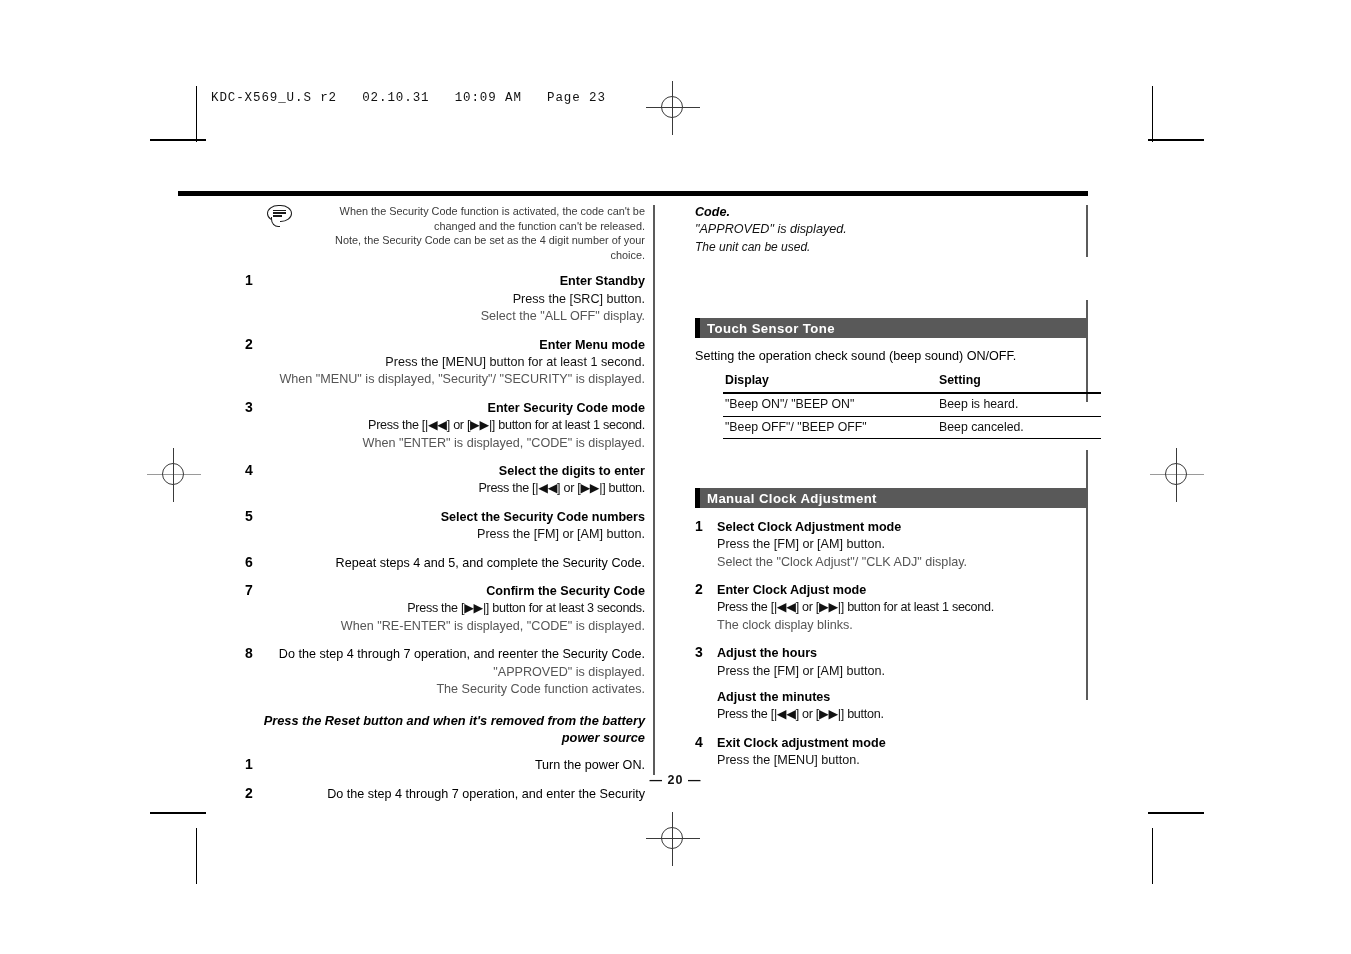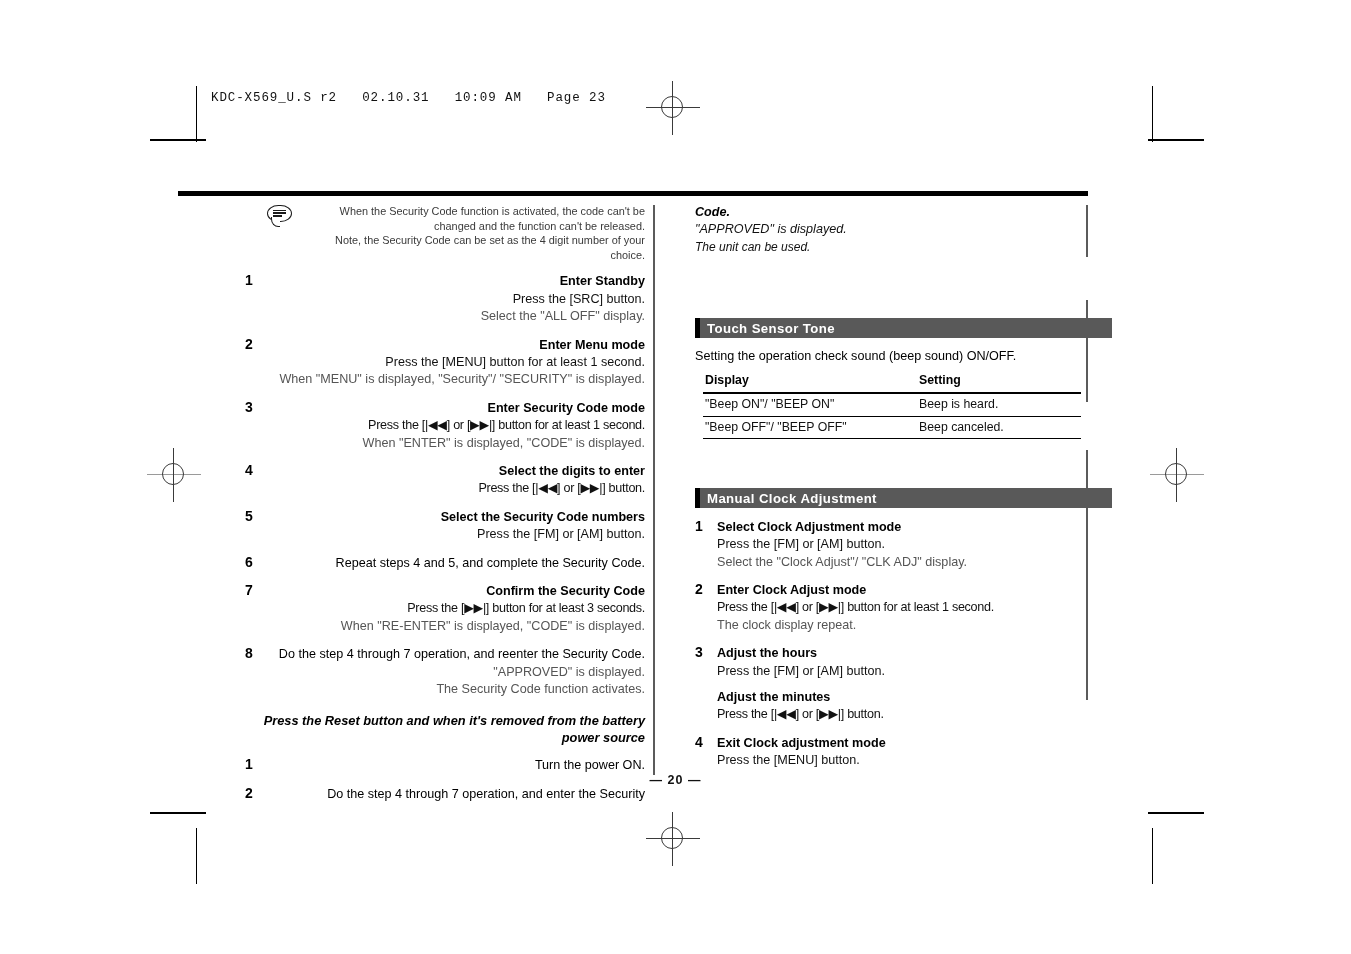--- a/index.html
+++ b/index.html
@@ -175,21 +175,20 @@
     margin-top: 13px;
   }
 
   
   .sec {
     position: relative;
     height: 20px;
     background: #595959;
     margin: 0 0 9px 0;
     width: 392px;
-    padding-left: 25px;
   }
   .sec::before {
     content: "";
     position: absolute;
     left: 0; top: 0;
     width: 5px; height: 20px;
     background: #000;
   }
   .sec span {
     position: absolute;
@@ -372,21 +371,21 @@
     <span class="ln" style="display:block; font-size:12.6px; line-height:17.4px; color:#111;">"APPROVED" is displayed.</span>
     <span class="ln" style="display:block; font-size:12px; line-height:17.4px; color:#111;">The unit can be used.</span>
   </div>
 
   <div class="sec">
     <span>Touch Sensor Tone</span>
   </div>
 
   <div class="intro">Setting the operation check sound (beep sound) ON/OFF.</div>
 
-  <table class="t" style="margin-left:8px; width:378px;">
+  <table class="t" style="margin-left:28px; width:378px;">
     <thead>
       <tr>
         <th>Display</th>
         <th class="c2">Setting</th>
       </tr>
     </thead>
     <tbody>
       <tr>
         <td>"Beep ON"/ "BEEP ON"</td>
         <td>Beep is heard.</td>
@@ -406,21 +405,21 @@
     <span class="num">1</span>
     <span class="hd">Select Clock Adjustment mode</span>
     <span class="ln">Press the [FM] or [AM] button.</span>
     <span class="ln gray">Select the "Clock Adjust"/ "CLK ADJ" display.</span>
   </div>
 
   <div class="step">
     <span class="num">2</span>
     <span class="hd">Enter Clock Adjust mode</span>
     <span class="ln btn-sym">Press the [|◀◀] or [▶▶|] button for at least 1 second.</span>
-    <span class="ln gray">The clock display repeat.</span>
+    <span class="ln gray">The clock display blinks.</span>
   </div>
 
   <div class="step">
     <span class="num">3</span>
     <span class="hd">Adjust the hours</span>
     <span class="ln">Press the [FM] or [AM] button.</span>
     <div class="substep-gap"></div>
     <span class="hd">Adjust the minutes</span>
     <span class="ln btn-sym">Press the [|◀◀] or [▶▶|] button.</span>
   </div>

